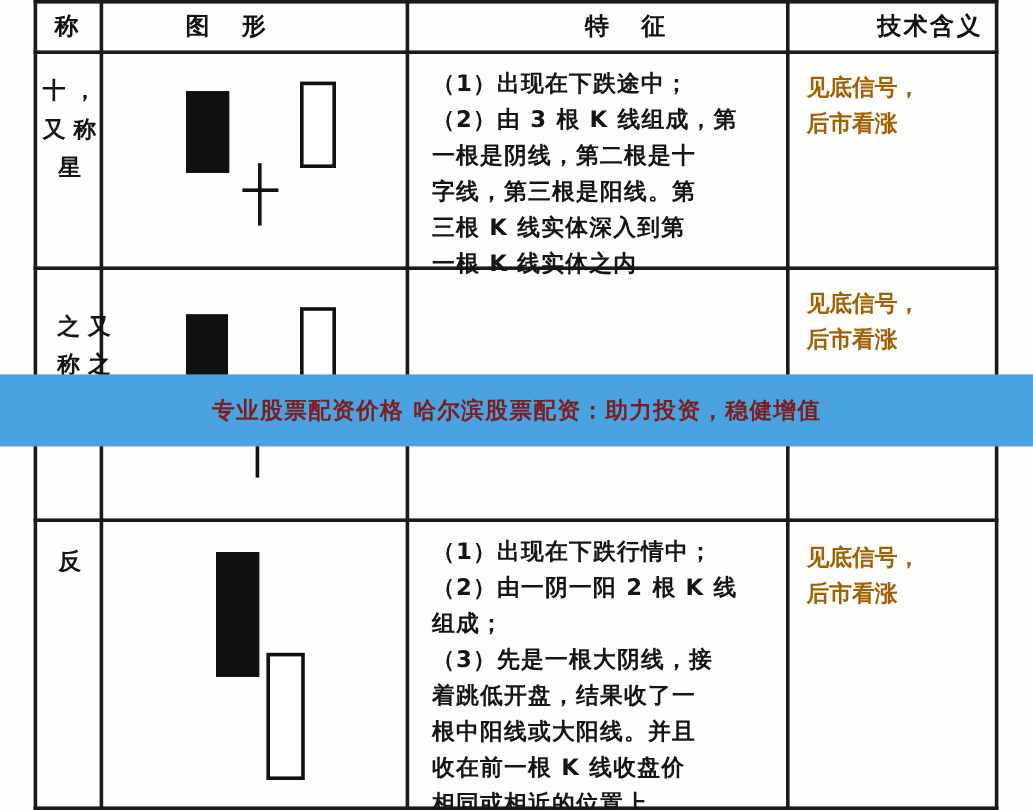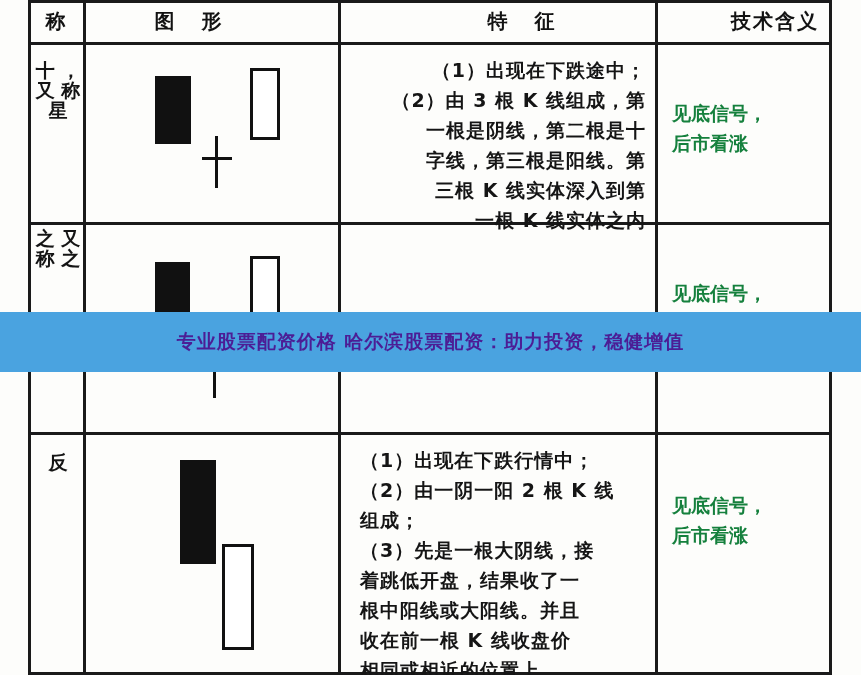--- a/index.html
+++ b/index.html
@@ -71,21 +71,21 @@
 
   
   .col1 {
     position: absolute;
     left: 34px;
     width: 48px;
     font-family: "DejaVu Sans", sans-serif;
     font-size: 19px;
     font-weight: 700;
     color: #141414;
-    line-height: 20px;
+    line-height: 32px;
     text-align: center;
   }
 
   
   .desc {
     position: absolute;
     font-family: "DejaVu Sans", sans-serif;
     font-size: 19px;
     font-weight: 600;
     color: #151515;
@@ -93,24 +93,23 @@
     letter-spacing: 1px;
     white-space: pre-line;
   }
 
   
   .mean {
     position: absolute;
     font-family: "DejaVu Sans", sans-serif;
     font-size: 19px;
     font-weight: 600;
-    color: #15803d;
+    color: #a16207;
     line-height: 30px;
     white-space: pre-line;
-    margin-top: 40px;
   }
 
   
   .cs { position: absolute; }
   .cs .body {
     position: absolute;
     box-sizing: border-box;
   }
   .cs .body.solid { background: #111111; border: 2px solid #111111; }
   .cs .body.hollow { background: #ffffff; border: 3px solid #111111; }
@@ -140,21 +139,21 @@
     background: #4aa3e0;
     display: flex;
     align-items: center;
     justify-content: center;
     z-index: 40;
   }
   #banner .banner-text {
     font-family: "DejaVu Sans", sans-serif;
     font-size: 19px;
     font-weight: 700;
-    color: #4c1d95;
+    color: #7f1d1d;
     letter-spacing: 1px;
     white-space: nowrap;
   }
 </style>
 </head>
 <body>
 
 <div id="scan">
 
   <div class="tbl"></div>
@@ -179,31 +178,31 @@
 称
 星</div>
 
   <div class="cs" style="left:150px; top:68px; width:180px; height:120px;">
     <div class="body solid" style="left:5px; top:8px; width:36px; height:68px;"></div>
     <div class="cross-v" style="left:65px; top:68px; width:3px; height:52px;"></div>
     <div class="cross-h" style="left:52px; top:89px; width:30px;"></div>
     <div class="body hollow" style="left:100px; top:0px; width:30px; height:72px;"></div>
   </div>
 
-  <div class="desc" style="left:360px; top:55px; width:286px;text-align:right;">（1）出现在下跌途中；
+  <div class="desc" style="left:360px; top:55px; width:286px;">（1）出现在下跌途中；
 （2）由 3 根 K 线组成，第
 一根是阴线，第二根是十
 字线，第三根是阳线。第
 三根 K 线实体深入到第
 一根 K 线实体之内</div>
 
   <div class="mean" style="left:672px; top:58px; width:150px;">见底信号，
 后市看涨</div>
 
-  <div class="col1" style="top:228px;">之
+  <div class="col1" style="top:256px;margin-left:12px;">之
 又称
 之</div>
 
   <div class="cs" style="left:150px; top:248px; width:180px; height:150px;">
     <div class="body solid" style="left:5px; top:14px; width:35px; height:66px;"></div>
     <div class="wick" style="left:63px; top:76px; height:74px;"></div>
     <div class="body solid" style="left:54px; top:94px; width:22px; height:24px;"></div>
     <div class="body hollow" style="left:100px; top:8px; width:30px; height:66px;"></div>
   </div>
 

